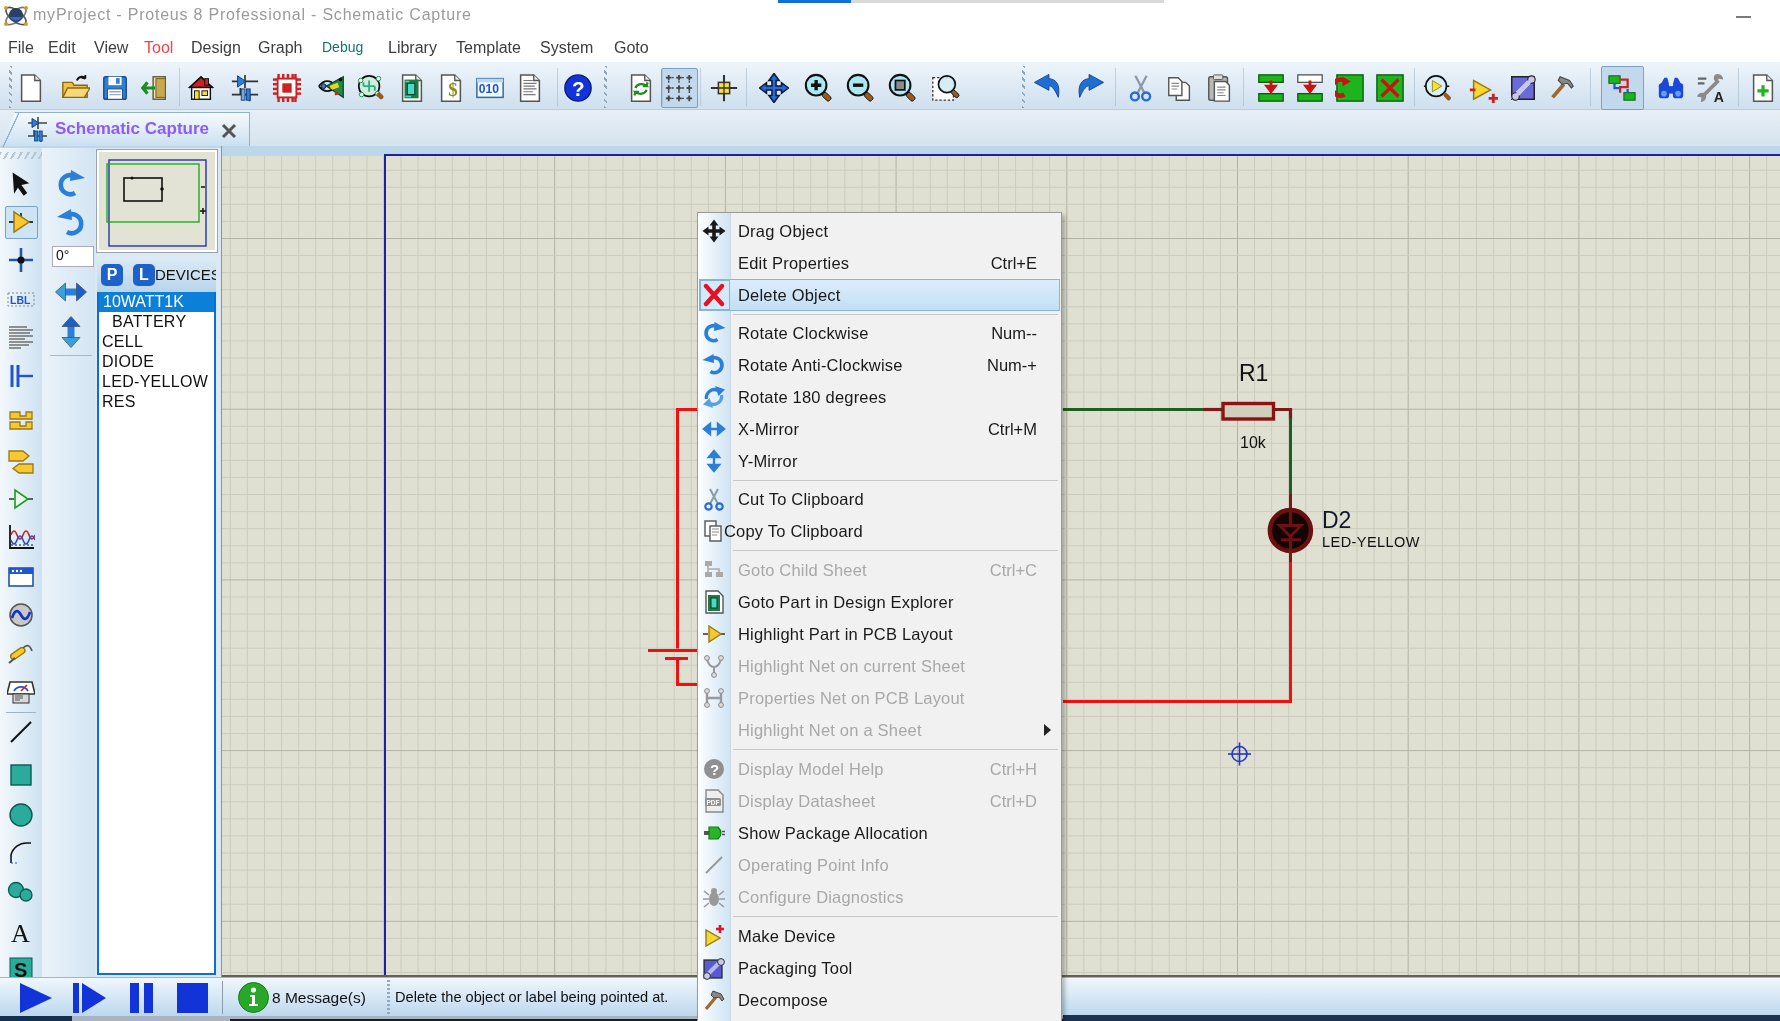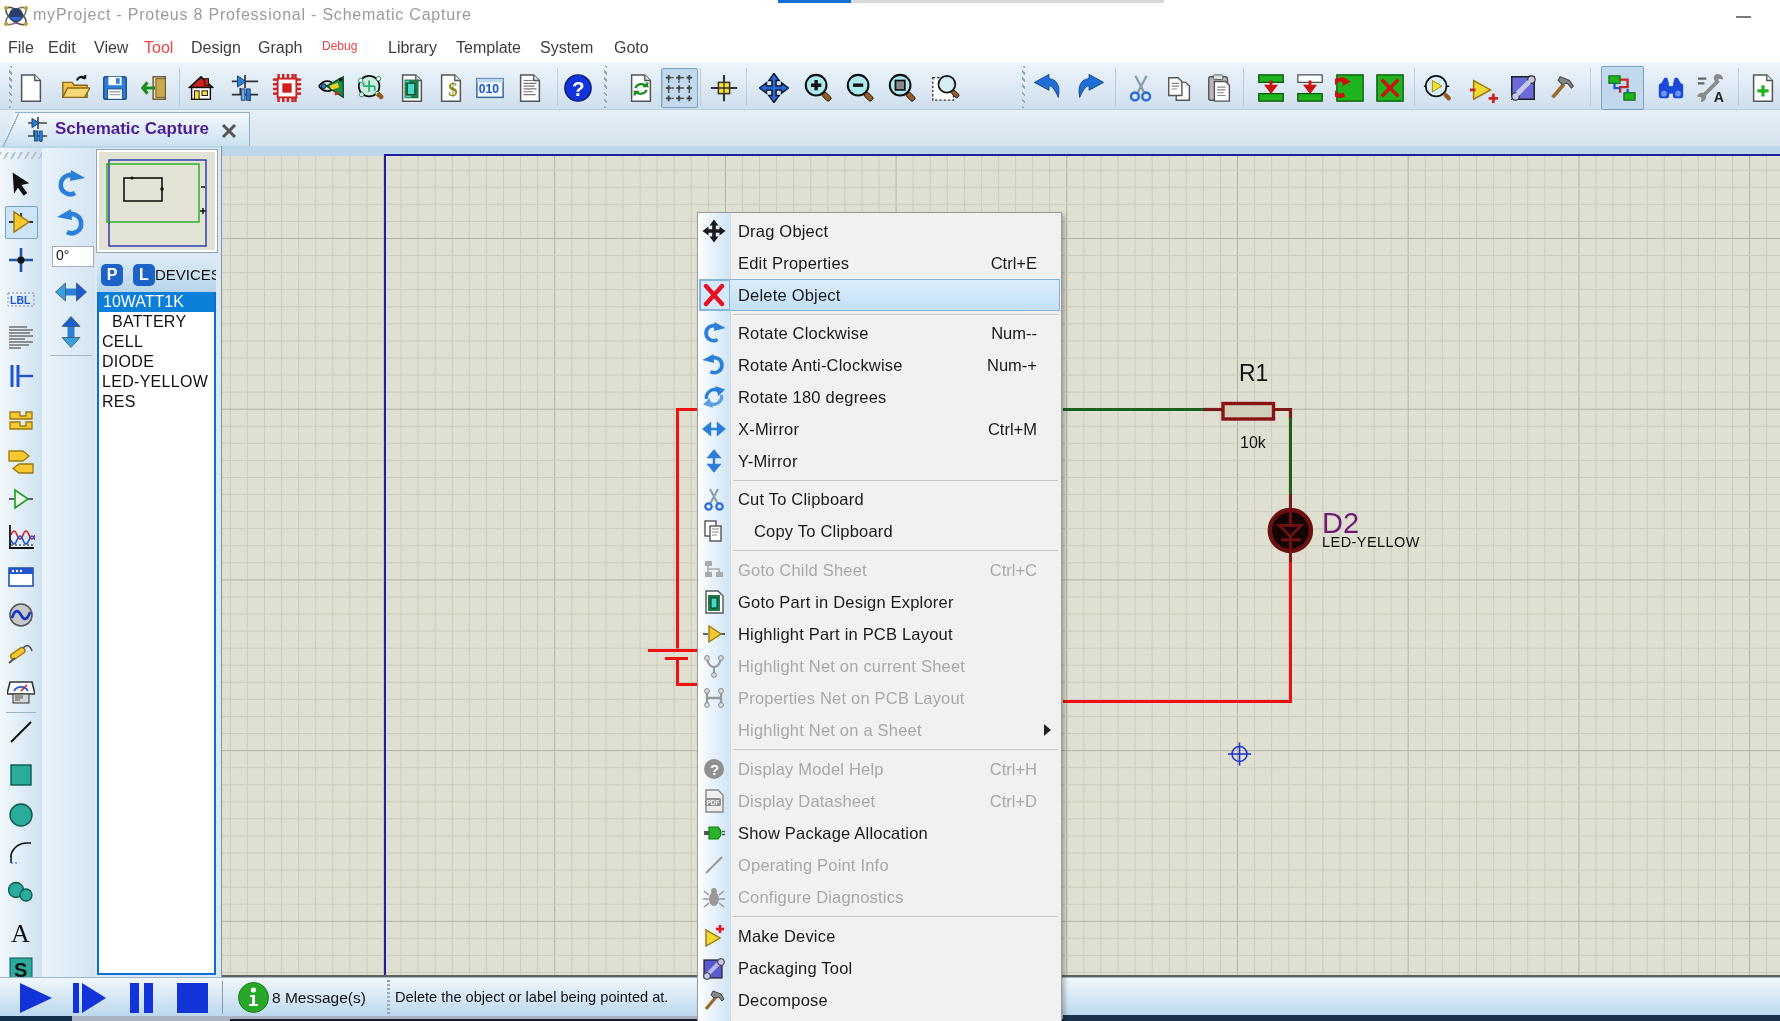--- a/index.html
+++ b/index.html
@@ -26,21 +26,21 @@
   </svg>
 <div class="abs" style="left:33px;top:6px;font-size:16px;letter-spacing:0.78px;color:#9b9b9b">myProject - Proteus 8 Professional - Schematic Capture</div>
 <div class="abs" style="left:1736px;top:16px;width:15px;height:2px;background:#7a7a7a"></div>
 <div class="abs" style="left:0;top:35px;width:1780px;height:27px;background:#ffffff"></div>
 <div class="abs" style="left:8px;top:39px;font-size:16px;color:#3d3d3d">File</div>
 <div class="abs" style="left:48px;top:39px;font-size:16px;color:#3d3d3d">Edit</div>
 <div class="abs" style="left:94px;top:39px;font-size:16px;color:#3d3d3d">View</div>
 <div class="abs" style="left:144px;top:39px;font-size:16px;color:#ef4444">Tool</div>
 <div class="abs" style="left:191px;top:39px;font-size:16px;color:#3d3d3d">Design</div>
 <div class="abs" style="left:258px;top:39px;font-size:16px;color:#3d3d3d">Graph</div>
-<div class="abs" style="left:322px;top:39px;font-size:12px;color:#ef4444">Debug</div>
+<div class="abs" style="left:322px;top:39px;font-size:14px;color:#0f766e">Debug</div>
 <div class="abs" style="left:388px;top:39px;font-size:16px;color:#3d3d3d">Library</div>
 <div class="abs" style="left:456px;top:39px;font-size:16px;color:#3d3d3d">Template</div>
 <div class="abs" style="left:540px;top:39px;font-size:16px;color:#3d3d3d">System</div>
 <div class="abs" style="left:614px;top:39px;font-size:16px;color:#3d3d3d">Goto</div>
 <div class="abs" style="left:0;top:62px;width:1780px;height:48px;background:linear-gradient(#eef5fb,#cfdfee);border-bottom:1px solid #b9cede"></div>
 <div class="abs" style="left:661px;top:68px;width:37px;height:40px;background:#c2d8ec;border:1px solid #7aa2c4;border-radius:2px"></div>
 <div class="abs" style="left:1601px;top:66px;width:43px;height:44px;background:#c2d8ec;border:1px solid #7aa2c4;border-radius:2px"></div>
 <div class="ic" style="left:15px;top:72px;width:32px;height:32px">
     <svg width="30" height="30" viewBox="0 0 32 32">
       <path d="M6 2 H20 L26 8 V30 H6 Z" fill="#fff" stroke="#555" stroke-width="1.6"></path>
@@ -384,21 +384,21 @@
 <div class="abs" style="left:0;top:110px;width:1780px;height:36px;background:linear-gradient(#e7eff6,#d5e3ee)"></div>
 <div class="abs" style="left:0;top:146px;width:1780px;height:10px;background:#bdd7ea"></div>
 <div class="abs" style="left:0px;top:112px;width:250px;height:34px;background:linear-gradient(#f6fafd,#cbe0f0);clip-path:polygon(15px 0,100% 0,100% 100%,0 100%);border-top:1px solid #8fb2cd;border-right:1px solid #8fb2cd"></div>
 <div class="abs" style="left:1px;top:112px;width:20px;height:35px;background:linear-gradient(115deg,transparent 48%,#8fb2cd 49%,#8fb2cd 52%,transparent 53%)"></div>
 <svg class="abs" style="left:28px;top:117px" width="19" height="25" viewBox="0 0 19 25">
 <path d="M0 6 H19 M10 6 V0 M10 6 V12 M0 19 H19 M6 19 V13 M13 19 V25" stroke="#444" stroke-width="1.6" fill="none"></path>
 <path d="M4 1.5 L4 10.5 L11 6 Z" fill="#2a7fd8" stroke="#12407a"></path>
 <rect x="6.5" y="14" width="3.2" height="10" fill="#2a7fd8" stroke="#12407a" stroke-width=".8"></rect>
 <rect x="11" y="14" width="3.2" height="10" fill="#2a7fd8" stroke="#12407a" stroke-width=".8"></rect>
   </svg>
-<div class="abs" style="left:55px;top:119px;font-size:17px;font-weight:bold;color:#4c1d95">Schematic Capture</div>
+<div class="abs" style="left:55px;top:119px;font-size:17px;font-weight:bold;color:#8b5cf6">Schematic Capture</div>
 <svg class="abs" style="left:220px;top:122px" width="18" height="18" viewBox="0 0 18 18">
     <path d="M3 3 L15 15 M15 3 L3 15" stroke="#555" stroke-width="3"></path>
   </svg>
 <div class="abs" style="left:0;top:148px;width:42px;height:868px;background:linear-gradient(90deg,#f2f8fc,#cfe2f1)"></div>
 <div class="abs" style="left:0;top:152px;width:95px;height:7px;background:repeating-linear-gradient(120deg,#b9c6d2 0 2px,transparent 2px 6px)"></div>
 <div class="abs" style="left:100px;top:152px;width:112px;height:7px;background:repeating-linear-gradient(120deg,#b9c6d2 0 2px,transparent 2px 6px)"></div>
 <div class="abs" style="left:5px;top:206px;width:33px;height:33px;background:#cce4f6;border:1px solid #7aa2c4;border-radius:2px"></div>
 <div class="ic" style="left:6px;top:168px;width:30px;height:30px">
     <svg width="28" height="28" viewBox="0 0 28 28">
       <path d="M8 2 L22 16 L14 16 L18 25 L14 27 L10 18 L5 23 Z" fill="#111" transform="rotate(-12 14 14)"></path>
@@ -751,21 +751,21 @@
     <g stroke="#2233cc" stroke-width="1.6" fill="none">
       <circle cx="1017.5" cy="598" r="7.5"></circle>
       <line x1="1017.5" y1="586.5" x2="1017.5" y2="609.5"></line>
       <line x1="1006" y1="598" x2="1029" y2="598"></line>
     </g>
 </svg>
 <div class="abs" style="left:384px;top:154px;width:1396px;height:2px;background:#2020a0"></div>
 <div class="abs" style="left:384px;top:154px;width:2px;height:823px;background:#2020a0"></div>
 <div class="abs" style="left:1239px;top:360px;font-size:23px;color:#111">R1</div>
 <div class="abs" style="left:1240px;top:434px;font-size:16px;color:#111">10k</div>
-<div class="abs" style="left:1322px;top:507px;font-size:29px;color:#701a75">D2</div>
+<div class="abs" style="left:1322px;top:507px;font-size:23px;color:#0f172a">D2</div>
 <div class="abs" style="left:1322px;top:534px;font-size:14.5px;letter-spacing:0.45px;color:#111">LED-YELLOW</div>
 <div class="abs" style="left:0;top:977px;width:1780px;height:39px;background:linear-gradient(#f0f7fc,#bcd8ee);border-top:1px solid #9db6ca"></div>
 <div class="abs" style="left:222px;top:975px;width:1558px;height:2px;background:#62625a"></div>
 <div class="abs" style="left:20px;top:983px;width:0;height:0;border-left:32px solid #1133d8;border-top:15px solid transparent;border-bottom:15px solid transparent"></div>
 <div class="abs" style="left:73px;top:983px;width:6px;height:30px;background:#1133d8"></div>
 <div class="abs" style="left:82px;top:983px;width:0;height:0;border-left:24px solid #1133d8;border-top:15px solid transparent;border-bottom:15px solid transparent"></div>
 <div class="abs" style="left:130px;top:983px;width:9px;height:30px;background:#1133d8"></div>
 <div class="abs" style="left:144px;top:983px;width:9px;height:30px;background:#1133d8"></div>
 <div class="abs" style="left:177px;top:983px;width:31px;height:30px;background:#1133d8"></div>
 <div class="abs" style="left:222px;top:981px;width:1px;height:33px;background:#8a9aa8"></div>
@@ -821,21 +821,21 @@
 <div class="abs" style="left:702px;top:449px;width:24px;height:24px"><svg width="24" height="24" viewBox="0 0 24 24">
       <path d="M12 2 V22 M12 2 l-5 6 h10 z M12 22 l-5 -6 h10 z" fill="#2a7fd8" stroke="#2a7fd8" stroke-width="2.4"></path>
     </svg></div>
 <div class="abs" style="left:733px;top:479.5px;width:325px;height:1px;background:#c8c8c8"></div>
 <div class="mi" style="left:738px;top:483px;width:320px">Cut To Clipboard</div>
 <div class="abs" style="left:702px;top:487px;width:24px;height:24px"><svg width="24" height="24" viewBox="0 0 24 24">
       <path d="M8 2 L16 17 M16 2 L8 17" stroke="#8a9aa8" stroke-width="2"></path>
       <circle cx="6.5" cy="19.5" r="3.2" fill="none" stroke="#2a6ad8" stroke-width="2.2"></circle>
       <circle cx="17.5" cy="19.5" r="3.2" fill="none" stroke="#2a6ad8" stroke-width="2.2"></circle>
     </svg></div>
-<div class="mi" style="left:754px;top:515px;width:320px">Copy To Clipboard</div>
+<div class="mi" style="left:724px;top:515px;width:320px">Copy To Clipboard</div>
 <div class="abs" style="left:702px;top:519px;width:24px;height:24px"><svg width="24" height="24" viewBox="0 0 24 24">
       <rect x="3" y="2" width="11" height="15" fill="#fff" stroke="#555" stroke-width="1.4"></rect>
       <rect x="8" y="7" width="11" height="15" fill="#fff" stroke="#555" stroke-width="1.4"></rect>
       <path d="M10 10h7M10 13h7M10 16h5" stroke="#888"></path>
     </svg></div>
 <div class="abs" style="left:733px;top:549.5px;width:325px;height:1px;background:#c8c8c8"></div>
 <div class="mi dis" style="left:738px;top:554px;width:320px">Goto Child Sheet<span class="sc">Ctrl+C</span></div>
 <div class="abs" style="left:702px;top:558px;width:24px;height:24px"><svg width="24" height="24" viewBox="0 0 24 24">
       <rect x="3" y="3" width="7" height="5" fill="#aaa"></rect>
       <rect x="3" y="14" width="7" height="5" fill="#aaa"></rect>

